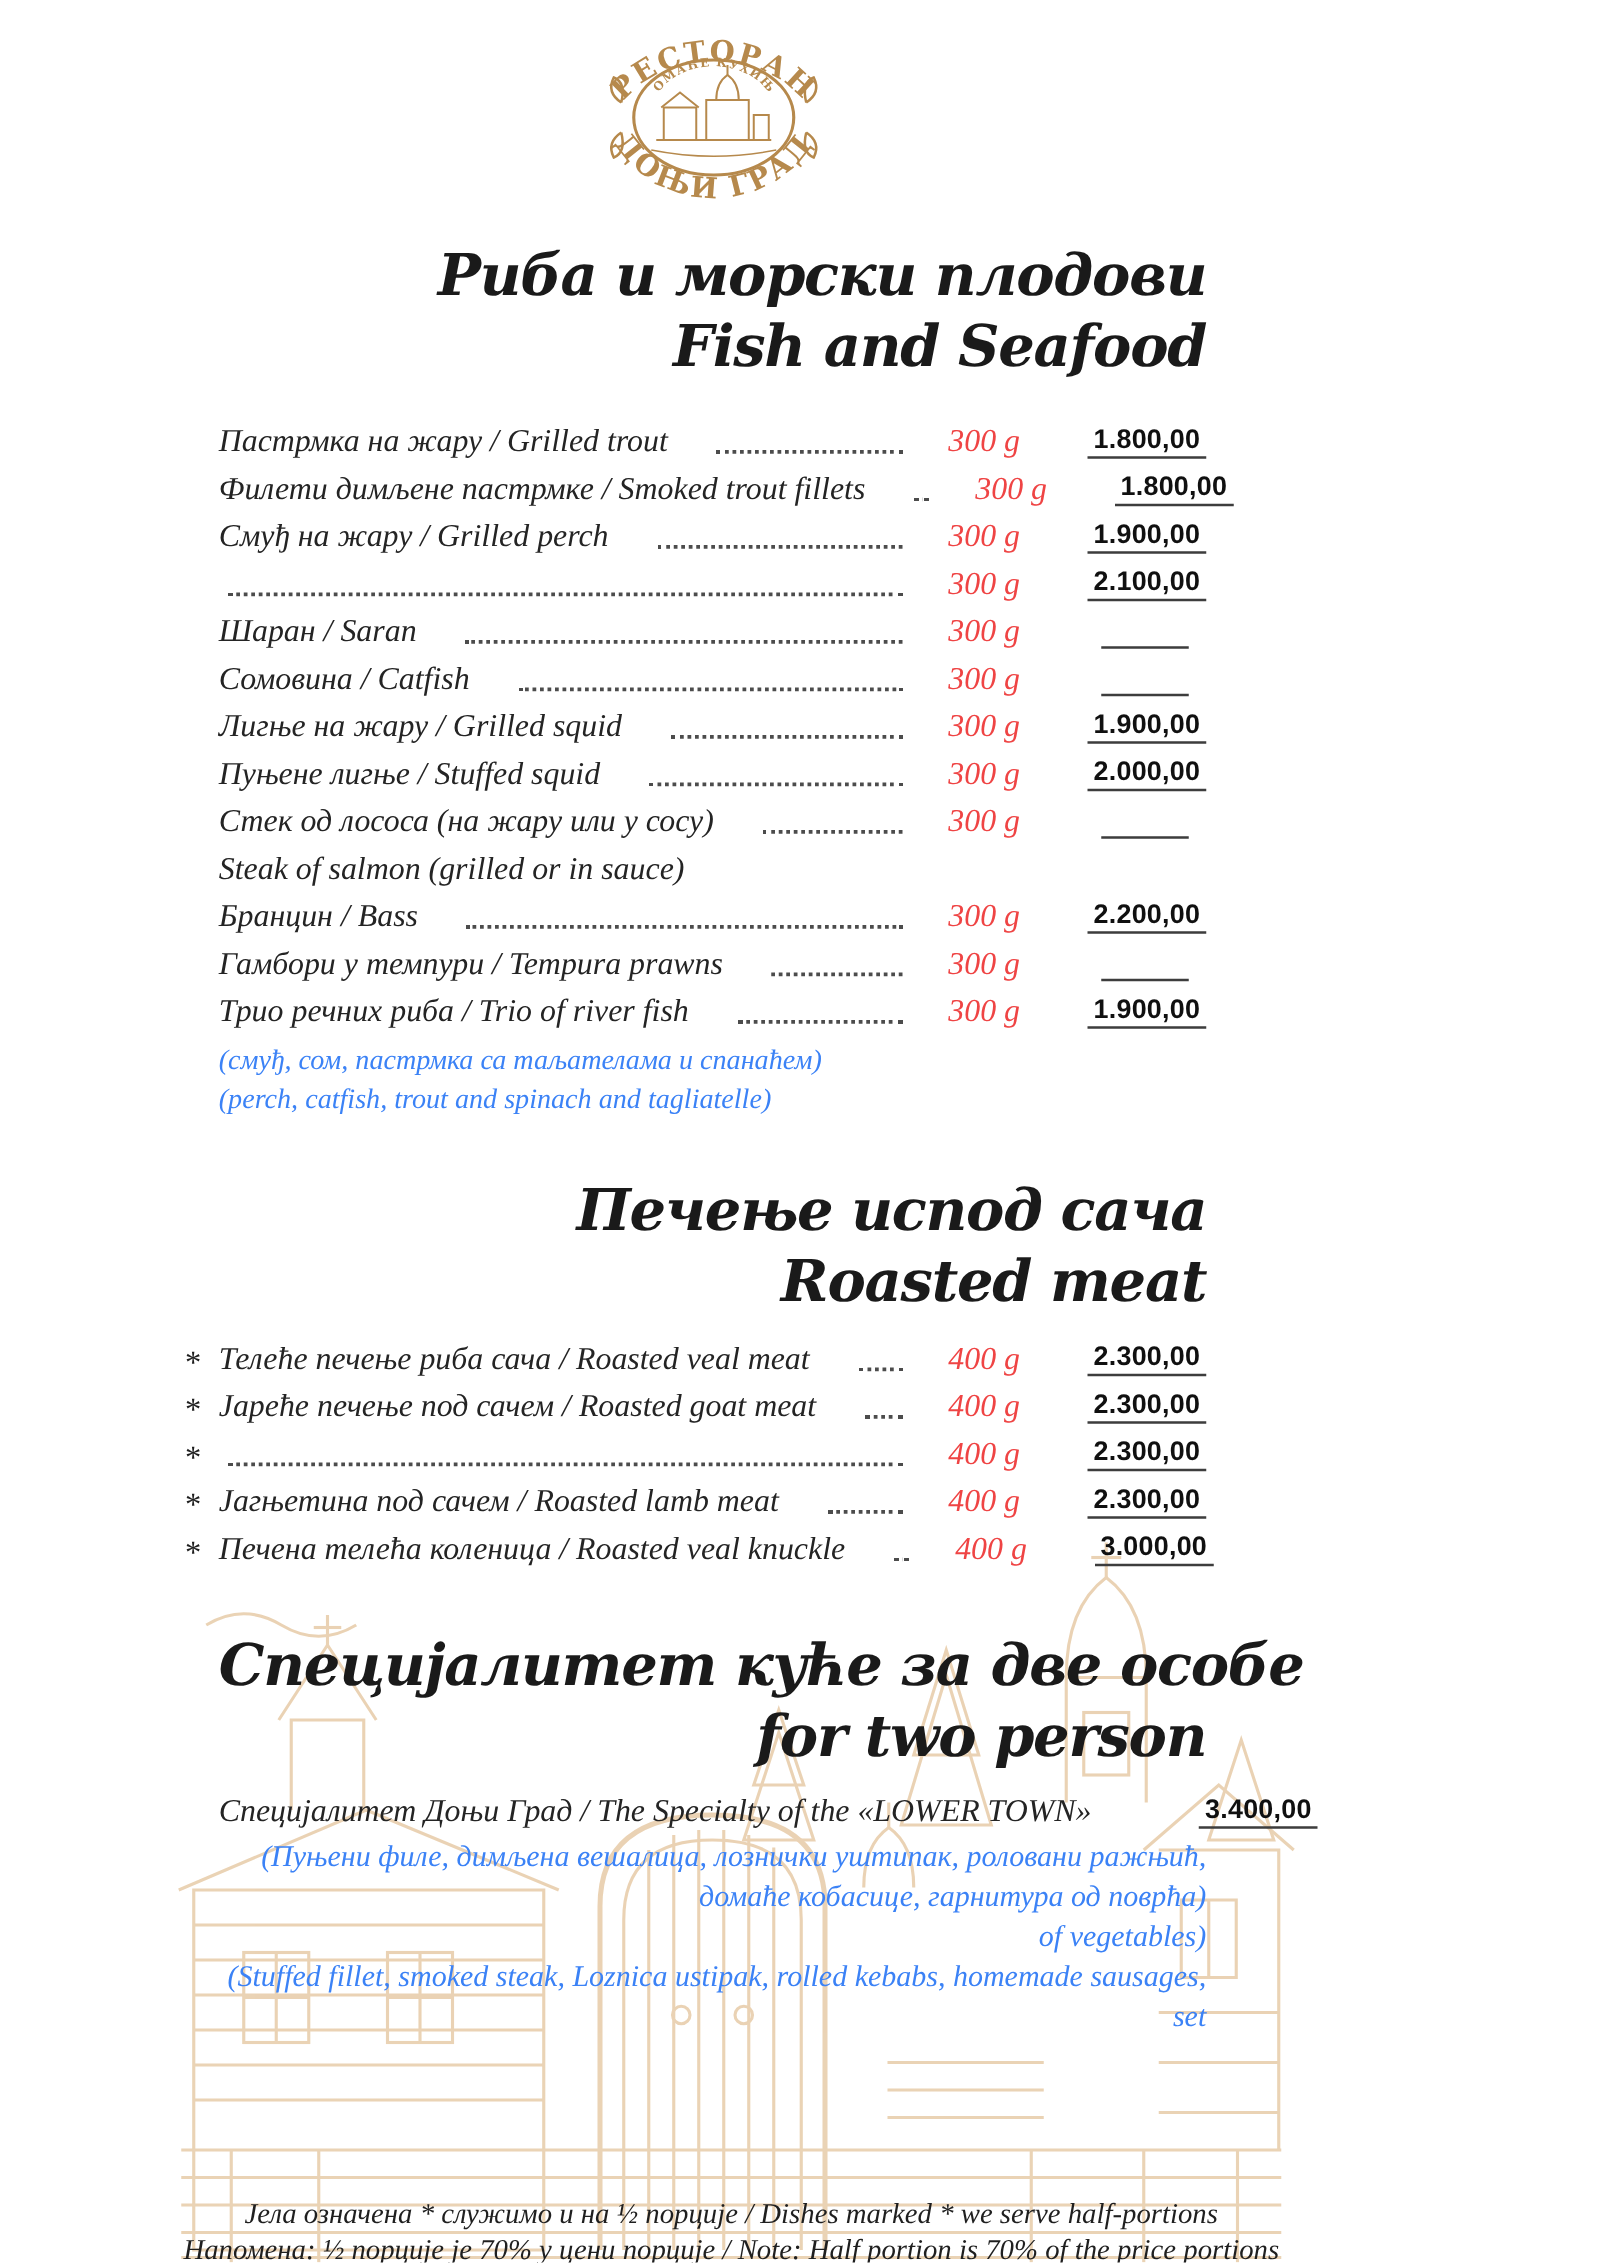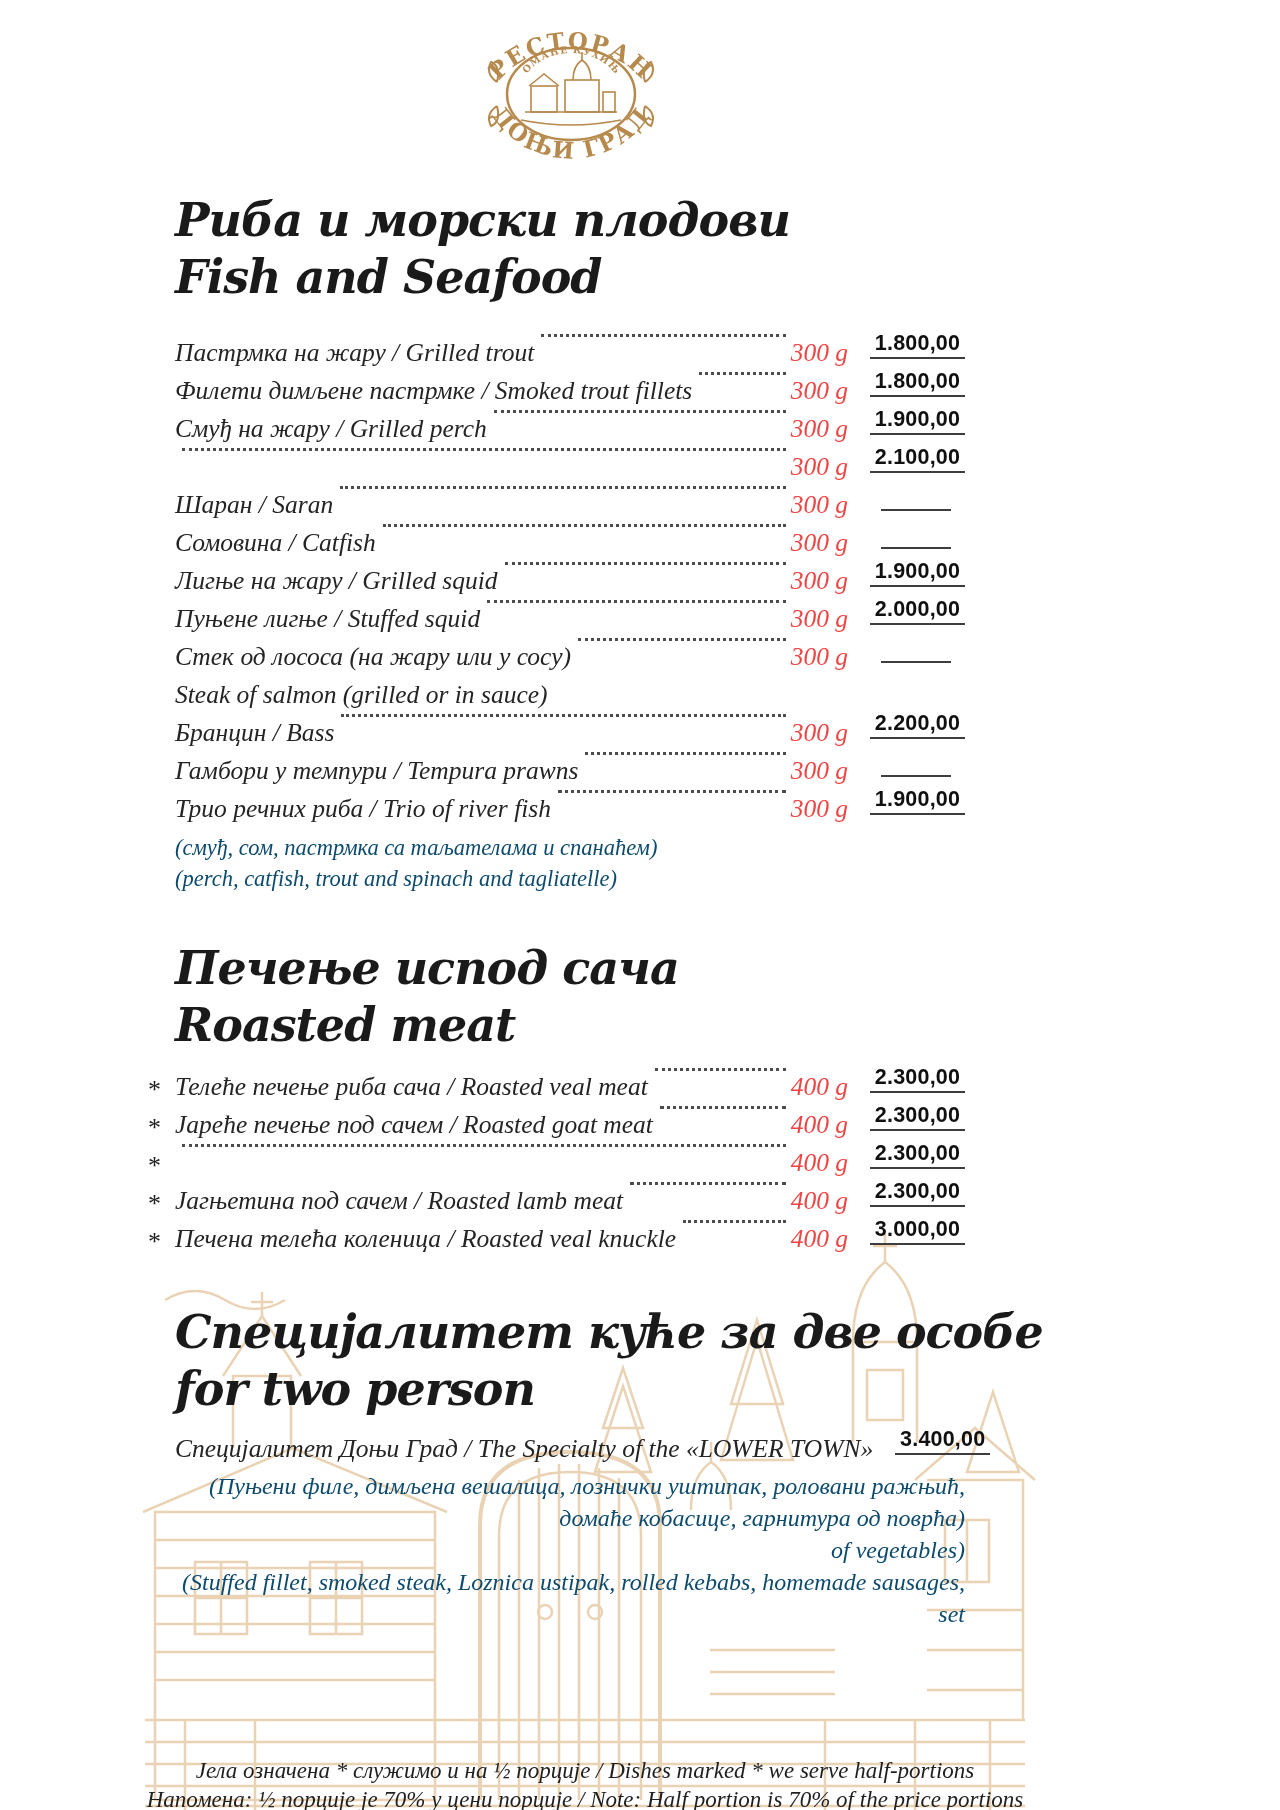--- a/index.html
+++ b/index.html
@@ -15,27 +15,29 @@
   .content { position:absolute; left:175px; top:0; width:790px; z-index:1; }
   .logo-wrap { margin-top:16px; text-align:center; height:150px; }
   .section { position:relative; }
   .sec1 { margin-top:26px; }
   .sec2 { margin-top:46px; }
   .sec3 { margin-top:46px; }
   .section-title {
     font-family:"DejaVu Serif", serif; font-style:italic; font-weight:bold;
     font-size:46px; line-height:57px; color:#1a1a1a; letter-spacing:-1px;
     white-space:nowrap;
+    text-align:right;
   }
   .rows { margin-top:28px; }
   .sec2 .rows { margin-top:14px; }
   .menu-row {
-    display:flex; align-items:flex-start; position:relative;
+    display:flex; align-items:flex-end; position:relative;
     font-style:italic; font-size:25.5px; line-height:38px; color:#242424;
     white-space:nowrap;
+    gap:32px;
   }
   .star {
     position:absolute; left:-27px; top:3px; font-style:normal;
     font-size:26px; color:#1e1e1e;
   }
   .iname { flex:none; }
   .dots {
     flex:1; min-width:12px; border-bottom:3px dotted #4c4c4c;
     margin:0 5px 9px 7px;
   }
@@ -45,21 +47,21 @@
     flex:none; width:95px; margin-left:22px; text-align:center;
     font-style:normal; font-family:"Liberation Sans", sans-serif;
     font-size:21.5px; line-height:28px; color:#101010;
     border-bottom:2px solid #3d3d3d; letter-spacing:.2px;
     transform:translateY(-5px);
     font-weight:bold;
   }
   .pricebox.blank { width:70px; margin-left:33px; margin-right:14px; }
   .notes { margin-top:4px; }
   .note {
-    font-style:italic; font-size:22.5px; line-height:31px; color:#0c4a6e;
+    font-style:italic; font-size:22.5px; line-height:31px; color:#3b82f6;
   }
   .sec3 .rows { margin-top:12px; }
   .sec3 .notes { margin-top:2px;text-align:right; }
   .sec3 .note { font-size:24px; line-height:32px; }
   .footer {
     position:absolute; left:140px; top:1756px; width:890px; z-index:1;
     text-align:center; font-style:italic; font-size:23px; line-height:29px;
     color:#1f1f1f;
   }
 </style>

